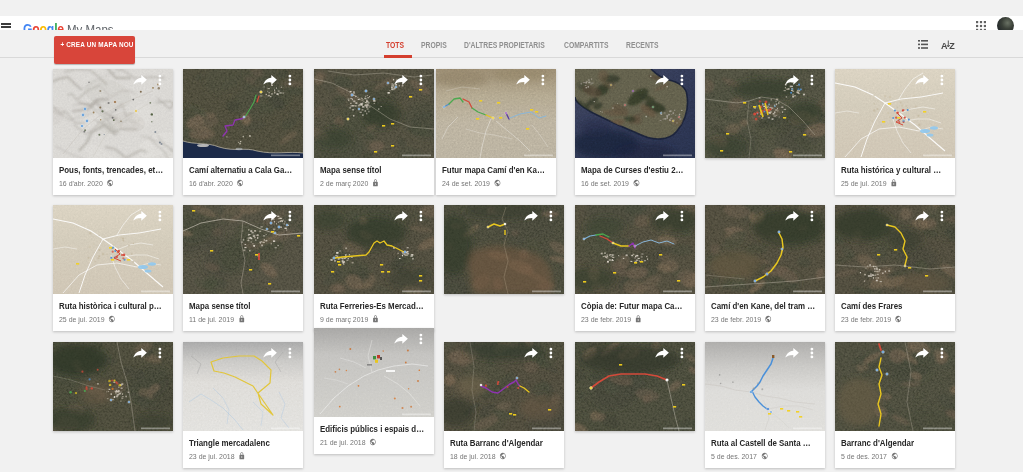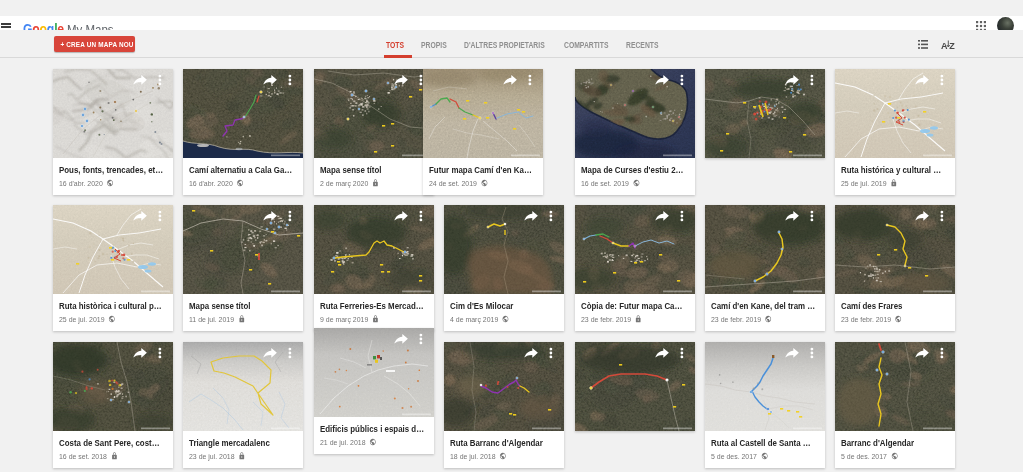--- a/index.html
+++ b/index.html
@@ -3,21 +3,21 @@
 *{margin:0;padding:0;box-sizing:border-box}
 body{width:1023px;height:472px;background:#f1f1f1;font-family:"Liberation Sans",sans-serif;overflow:hidden;position:relative}
 .topbar{position:absolute;left:0;top:16px;width:1023px;height:30px;background:#fff}
 .toolbar{position:absolute;left:0;top:30px;width:1023px;height:28px;background:#f1f1f1;border-bottom:1px solid #d9d9d9}
 .burger{position:absolute;left:1px;top:7px;width:10px}
 .burger div{height:1.8px;background:#3c3c3c;margin-bottom:1.6px}
 .glogo{position:absolute;left:23px;top:4.5px;font-size:14px;letter-spacing:-0.2px;font-weight:bold;transform:scaleX(0.87);transform-origin:0 0}
 .gname{position:absolute;left:67px;top:5.5px;font-size:13.5px;color:#5f6368;transform:scaleX(0.85);transform-origin:0 0}
 .appsgrid{position:absolute;left:976px;top:5px}
 .avatar{position:absolute;left:997px;top:1px;width:17px;height:17px;border-radius:50%;background:radial-gradient(circle at 62% 35%,#6a7264 0%,#3a4038 38%,#23282a 75%)}
-.newbtn{position:absolute;left:54px;top:36px;width:81px;height:16px;background:#d8453a;border-radius:2px;color:#fff;font-size:7.5px;font-weight:bold;letter-spacing:0.2px;text-align:center;line-height:17px;box-shadow:0 1px 1px rgba(0,0,0,0.25);white-space:nowrap}
+.newbtn{position:absolute;left:54px;top:36px;width:81px;height:28px;background:#d8453a;border-radius:2px;color:#fff;font-size:7.5px;font-weight:bold;letter-spacing:0.2px;text-align:center;line-height:17px;box-shadow:0 1px 1px rgba(0,0,0,0.25);white-space:nowrap}
 .tab{position:absolute;top:40px;font-size:8.5px;font-weight:bold;letter-spacing:0;color:#8f8f8f;transform:scaleX(0.8);transform-origin:0 50%;white-space:nowrap}
 .tabsel{color:#d43f2e}
 .tabline{position:absolute;left:384px;top:55px;width:28px;height:2.5px;background:#d43f2e}
 .card{position:absolute;width:120px;background:#fff;box-shadow:0 1px 2.5px rgba(0,0,0,0.22)}
 .ci{display:block}
 .cf{height:36.5px;padding:6.5px 7px 0 6px}
 .ct{font-size:9.2px;font-weight:bold;color:#272727;white-space:nowrap;overflow:hidden;text-overflow:ellipsis;width:122px;transform:scaleX(0.86);transform-origin:0 50%}
 .cd{font-size:7.9px;color:#757575;margin-top:4px;transform:scaleX(0.88);transform-origin:0 50%;white-space:nowrap}
 </style></head><body>
 <div class="topbar">
@@ -418,21 +418,21 @@
         <circle cx="106.9" cy="14.9" r="1.4"></circle>
       </g>
     </svg>
 <div class="cf">
       <div class="ct">Mapa sense títol</div>
       <div class="cd">2 de març 2020&nbsp;&nbsp;<svg width="8" height="8" viewBox="0 0 24 24" style="vertical-align:-1.5px">
           <path fill="#757575" d="M18 8h-1V6c0-2.76-2.24-5-5-5S7 3.24 7 6v2H6c-1.1 0-2 .9-2 2v10c0 1.1.9 2 2 2h12c1.1 0 2-.9 2-2V10c0-1.1-.9-2-2-2zm-6 9c-1.1 0-2-.9-2-2s.9-2 2-2 2 .9 2 2-.9 2-2 2zm3.1-9H8.9V6c0-1.71 1.39-3.1 3.1-3.1 1.71 0 3.1 1.39 3.1 3.1v2z"></path>
         </svg></div>
     </div>
 </div>
-<div class="card" style="left:423px;top:69px">
+<div class="card" style="left:436px;top:69px">
 <svg class="ci" width="120" height="89" viewBox="0 0 120 89">
       <linearGradient id="g03" x1="0" y1="0" x2="0" y2="1">
         <stop offset="0" stop-color="#b3a386"></stop>
         <stop offset="0.3" stop-color="#cdc1a6"></stop>
         <stop offset="0.6" stop-color="#d7cdb8"></stop>
         <stop offset="1" stop-color="#d5ccb8"></stop>
       </linearGradient>
       <rect width="120" height="89" fill="url(#g03)"></rect>
       <g filter="url(#bl)">
         <ellipse cx="25" cy="10" rx="28" ry="8" fill="#9d8d6d" opacity="0.5"></ellipse>
@@ -1243,26 +1243,20 @@
       <circle cx="61" cy="19" r="1.0" fill="#fff" stroke="#fff" stroke-width="0.4"></circle>
       <path d="M61,25 l0,5" stroke="#e8c61f" stroke-width="1.4"></path>
       <rect x="88" y="85.5" width="29" height="1.7" fill="#fff" opacity="0.38"></rect>
       <path d="M80.3,15.6c1.1-3.6,3.5-6.3,8-6.9V5.9l5.6,4.9-5.6,4.9v-2.6C84.9,13.1,82.4,13.9,80.3,15.6z" fill="#fff"></path>
       <g fill="#fff">
         <circle cx="106.9" cy="7.1" r="1.4"></circle>
         <circle cx="106.9" cy="11" r="1.4"></circle>
         <circle cx="106.9" cy="14.9" r="1.4"></circle>
       </g>
     </svg>
-<div class="cf">
-      <div class="ct">Cim d'Es Milocar</div>
-      <div class="cd">4 de març 2019&nbsp;&nbsp;<svg width="8" height="8" viewBox="0 0 24 24" style="vertical-align:-1.5px">
-          <path fill="#757575" d="M12 2C6.48 2 2 6.48 2 12s4.48 10 10 10 10-4.48 10-10S17.52 2 12 2zm-1 17.93c-3.95-.49-7-3.85-7-7.93 0-.62.08-1.21.21-1.79L9 15v1c0 1.1.9 2 2 2v1.93zm6.9-2.54c-.26-.81-1-1.39-1.9-1.39h-1v-3c0-.55-.45-1-1-1H8v-2h2c.55 0 1-.45 1-1V7h2c1.1 0 2-.9 2-2v-.41c2.93 1.19 5 4.06 5 7.41 0 2.08-.8 3.97-2.1 5.39z"></path>
-        </svg></div>
-    </div>
 </div>
 <div class="card" style="left:575px;top:205px">
 <svg class="ci" width="120" height="89" viewBox="0 0 120 89">
       <rect width="120" height="89" fill="#4a4834"></rect>
       <g filter="url(#bl)">
         <ellipse cx="30" cy="37" rx="29" ry="15" fill="#3f4731" opacity="0.60" transform="rotate(36 30 37)"></ellipse>
         <ellipse cx="21" cy="41" rx="24" ry="18" fill="#3f4731" opacity="0.56" transform="rotate(9 21 41)"></ellipse>
         <ellipse cx="42" cy="7" rx="32" ry="15" fill="#39412e" opacity="0.65" transform="rotate(-2 42 7)"></ellipse>
         <ellipse cx="64" cy="61" rx="27" ry="13" fill="#2f3827" opacity="0.61" transform="rotate(-32 64 61)"></ellipse>
       </g>
@@ -1656,26 +1650,20 @@
       <circle cx="58" cy="58" r="1.1" fill="#4d8fd1" stroke="#fff" stroke-width="0.4"></circle>
       <circle cx="76" cy="60" r="1.1" fill="#4d8fd1" stroke="#fff" stroke-width="0.4"></circle>
       <rect x="88" y="85.5" width="29" height="1.7" fill="#fff" opacity="0.38"></rect>
       <path d="M80.3,15.6c1.1-3.6,3.5-6.3,8-6.9V5.9l5.6,4.9-5.6,4.9v-2.6C84.9,13.1,82.4,13.9,80.3,15.6z" fill="#fff"></path>
       <g fill="#fff">
         <circle cx="106.9" cy="7.1" r="1.4"></circle>
         <circle cx="106.9" cy="11" r="1.4"></circle>
         <circle cx="106.9" cy="14.9" r="1.4"></circle>
       </g>
     </svg>
-<div class="cf">
-      <div class="ct">Costa de Sant Pere, costa …</div>
-      <div class="cd">16 de set. 2018&nbsp;&nbsp;<svg width="8" height="8" viewBox="0 0 24 24" style="vertical-align:-1.5px">
-          <path fill="#757575" d="M18 8h-1V6c0-2.76-2.24-5-5-5S7 3.24 7 6v2H6c-1.1 0-2 .9-2 2v10c0 1.1.9 2 2 2h12c1.1 0 2-.9 2-2V10c0-1.1-.9-2-2-2zm-6 9c-1.1 0-2-.9-2-2s.9-2 2-2 2 .9 2 2-.9 2-2 2zm3.1-9H8.9V6c0-1.71 1.39-3.1 3.1-3.1 1.71 0 3.1 1.39 3.1 3.1v2z"></path>
-        </svg></div>
-    </div>
 </div>
 <div class="card" style="left:183px;top:342px">
 <svg class="ci" width="120" height="89" viewBox="0 0 120 89">
       <linearGradient id="g21" x1="0" y1="0" x2="0" y2="1">
         <stop offset="0" stop-color="#b5b5b5"></stop>
         <stop offset="0.22" stop-color="#d8d7d4"></stop>
         <stop offset="0.45" stop-color="#eceae6"></stop>
         <stop offset="1" stop-color="#f1f0ec"></stop>
       </linearGradient>
       <rect width="120" height="89" fill="url(#g21)"></rect>

